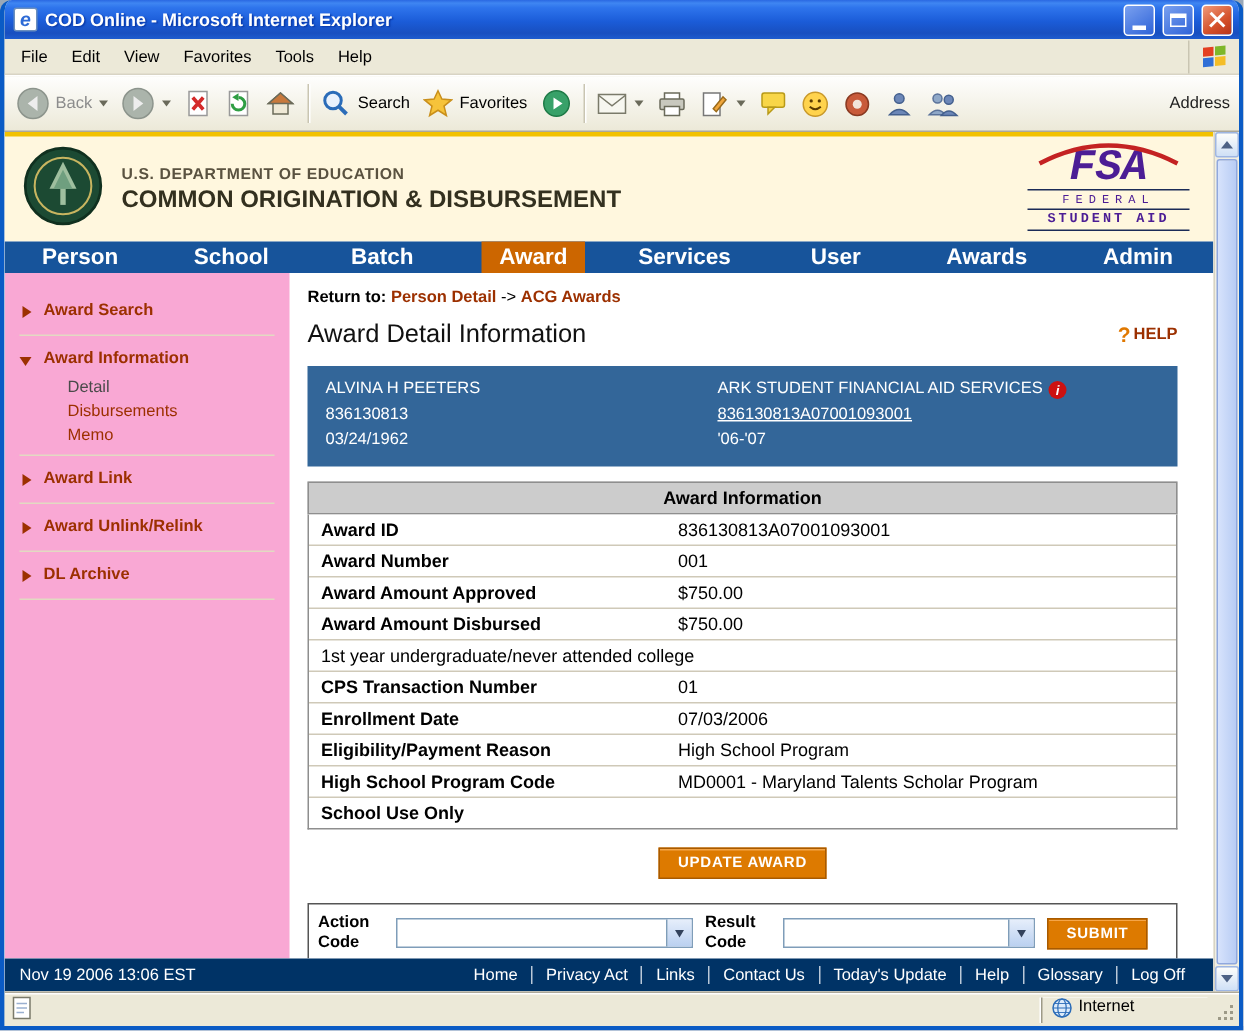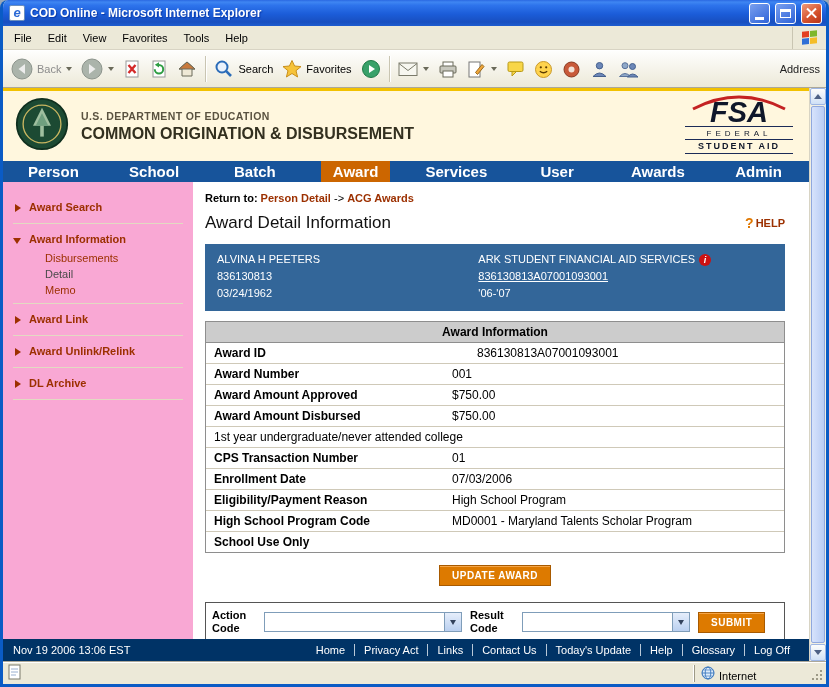--- a/index.html
+++ b/index.html
@@ -59,21 +59,21 @@
   .sb-up i{ width:0;height:0;border-left:4px solid transparent;border-right:4px solid transparent;border-bottom:5px solid #4D6185;}
   .sb-dn i{ width:0;height:0;border-left:4px solid transparent;border-right:4px solid transparent;border-top:5px solid #4D6185;}
   .sb-thumb{ flex:1; margin:1px 1px; background:linear-gradient(90deg,#D7E3FC,#B8CCF4); border:1px solid #90A8DE; border-radius:2px; }
 
   
   .site-header{ height:73px; flex:0 0 73px; background:#FFF7DE; border-top:3px solid #F2C100;
     display:flex; align-items:center; padding:0 16px 0 12px; }
   .dept-text{ margin-left:12px; }
   .dept1{ font-size:10.5px; font-weight:bold; color:#5A5240; letter-spacing:.4px; }
   .dept2{ font-size:16px; font-weight:bold; color:#33301F; margin-top:3px; }
-  .fsa{ margin-left:auto; width:108px; text-align:center; color:#0f172a; position:relative; }
+  .fsa{ margin-left:auto; width:108px; text-align:center; color:#4c1d95; position:relative;font-family:Liberation Mono, monospace; }
   .fsa-word{ font-size:29px; font-weight:bold; font-style:italic; line-height:28px; position:relative; }
   .fsa-arc{ position:absolute; left:6px; top:-5px; width:96px; height:18px; pointer-events:none; }
   .fsa-lines{ border-top:1px solid #1B2B57; font-size:8px; letter-spacing:4px; padding:2px 0 1px; }
   .fsa-sub{ font-size:9px; font-weight:bold; letter-spacing:2px; border-top:1px solid #1B2B57; border-bottom:1px solid #1B2B57; padding:1px 0 2px; }
 
   
   .sitenav{ height:21px; flex:0 0 21px; background:#17549B; display:flex; }
   .nav-item{ flex:1; text-align:center; color:#fff; font-size:15px; font-weight:bold; line-height:21px; cursor:default; }
   .nav-item .hl{ display:inline-block; background:#CC6600; padding:0 12px; }
 
@@ -100,21 +100,21 @@
   .bb-left{ width:47%; } .bb-right{ flex:1; }
   .bb-row{ display:flex; align-items:center; gap:4px; white-space:nowrap; }
   .award-link{ color:#fff; text-decoration:underline; cursor:pointer; }
   .info-ico{ display:inline-block; width:12px; height:12px; flex:0 0 12px; background:#CC1111; color:#fff; border-radius:50%;
     font-size:9px; font-weight:bold; font-style:italic; text-align:center; line-height:12px; }
 
   .tbl-header{ margin-top:10px; background:#CCCCCC; border:1px solid #8E8E8E; text-align:center;
     font-weight:bold; font-size:12px; padding:3px 0; }
   .award-table{ border:1px solid #8E8E8E; border-top:none; background:#fff; }
   .trow{ display:flex; border-top:1px solid #CFC9B8; }
-  .trow:first-child{ border-top:none;gap:25px; }
+  .trow:first-child{ border-top:none; }
   .tlabel{ width:238px; flex:0 0 238px; padding:3px 8px; font-weight:bold; font-size:12px; }
   .tvalue{ flex:1; padding:3px 8px; font-size:12px; }
 
   .btn-row{ text-align:center; margin:12px 0 14px; }
   .btn-orange{ display:inline-block; background:#DD7A00; color:#fff; font-size:10px; font-weight:bold;
     letter-spacing:.5px; padding:4px 12px; border:1px solid #A85A00; box-shadow:inset 0 1px 0 #F5A548; cursor:pointer; }
 
   .codes{ border:1px solid #555; padding:6px 6px; display:flex; align-items:center; gap:8px;margin-top:16px; }
   .code-label{ font-weight:bold; font-size:11px; width:44px; flex:0 0 44px; line-height:13px; }
   .xp-select{ height:20px; background:#fff; border:1px solid #7F9DB9; display:flex; align-items:stretch; justify-content:flex-end; cursor:pointer; }
@@ -127,21 +127,21 @@
   .site-footer{ height:22px; flex:0 0 22px; background:#003366; color:#fff; display:flex; align-items:center;
     font-size:11px; padding:0 10px; }
   .f-links{ margin-left:auto; display:flex; align-items:center; }
   .f-link{ padding:0 9px; cursor:pointer; white-space:nowrap; }
   .f-link:not(:first-child){ border-left:1px solid #B9C8D8; }
 
   
   .statusbar{ height:23px; flex:0 0 23px; background:#ECE9D8; border-top:1px solid #ACA899;
     box-shadow:inset 0 1px 0 #fff; display:flex; align-items:center; padding:2px 2px 2px 5px; font-size:11px; gap:4px; }
   .st-spacer{ flex:1; height:17px; }
-  .st-panel{ width:112px; height:17px; display:flex; align-items:flex-end; gap:4px; border-left:1px solid #9D9A87;
+  .st-panel{ width:112px; height:17px; display:flex; align-items:flex-start; gap:4px; border-left:1px solid #9D9A87;
     box-shadow:-1px 0 0 #fff; padding-left:6px; }
   .grip{ width:14px; height:16px; align-self:flex-end; }
 </style>
 </head>
 <body>
 
 <div class="window">
 
   <div class="titlebar">
     <span class="ie-ico">e</span>
@@ -363,22 +363,22 @@
         <div class="sidebar">
           <div class="side-group">
             <i class="tri-r"></i>
             <span>Award Search</span>
           </div>
           <div class="side-sep"></div>
           <div class="side-group">
             <i class="tri-d"></i>
             <span>Award Information</span>
           </div>
+          <div class="side-sub current">Detail</div>
           <div class="side-sub">Disbursements</div>
-          <div class="side-sub current">Detail</div>
           <div class="side-sub">Memo</div>
           <div class="side-sep"></div>
           <div class="side-group">
             <i class="tri-r"></i>
             <span>Award Link</span>
           </div>
           <div class="side-sep"></div>
           <div class="side-group">
             <i class="tri-r"></i>
             <span>Award Unlink/Relink</span>

